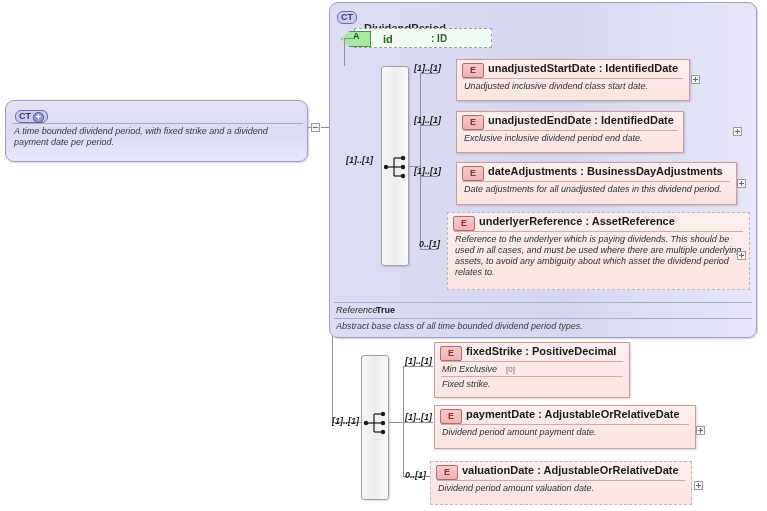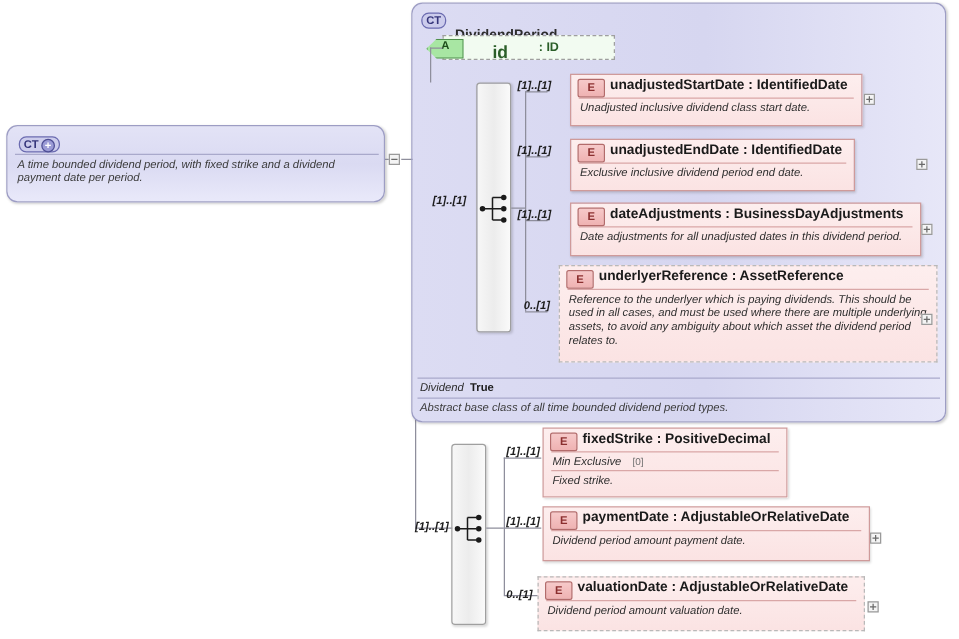--- a/index.html
+++ b/index.html
@@ -58,21 +58,21 @@
     box-sizing:border-box;
   }
   .attr-tag{
     position:absolute;left:-14px;top:2px;width:28px;height:14px;
     background:#a8e6a3;border:1px solid #4f8f4c;
     clip-path:polygon(0% 50%,28% 0%,100% 0%,100% 100%,28% 100%);
   }
   .attr-tag span{
     position:absolute;left:11px;top:-1px;font-size:9px;font-weight:bold;color:#1d4d1b;
   }
-  .attr-name{font-size:14px;font-weight:bold;color:#2a5e28;margin-left:11px;}
+  .attr-name{font-size:11px;font-weight:bold;color:#2a5e28;}
   .attr-type{font-size:10px;font-weight:bold;color:#2a5e28;}
 
   
   .el-box{
     border:1px solid #cf9a9a;
     background:linear-gradient(to bottom,#fdeeee 0%,#fbe3e3 100%);
     box-shadow:1px 1px 2px rgba(0,0,0,.16);
     box-sizing:border-box;
   }
   .el-box.optional{
@@ -265,21 +265,21 @@
     <div class="el-desc">Reference to the underlyer which is paying dividends. This should be used in all cases, and must be used where there are multiple underlying assets, to avoid any ambiguity about which asset the dividend period relates to.</div>
   </div>
   <div class="abs" style="left:737px;top:251px;">
     <div class="expander" style="position:relative;">
         <i class="h"></i>
         <i class="v"></i>
       </div>
   </div>
 
   <hr class="abs hr" style="left:334px;top:302px;width:418px;">
-  <div class="abs abstract-lbl" style="left:336px;top:305px;">Dividend</div>
+  <div class="abs abstract-lbl" style="left:336px;top:305px;">Reference</div>
   <div class="abs abstract-val" style="left:376px;top:305px;">True</div>
   <hr class="abs hr" style="left:334px;top:318px;width:418px;">
   <div class="abs ct-desc" style="left:336px;top:321px;width:415px;">Abstract base class of all time bounded dividend period types.</div>
 
   <div class="abs seq" style="left:361px;top:355px;width:28px;height:145px;">
     <svg width="28" height="145" viewBox="0 0 28 145" style="display:block;">
       <circle cx="4" cy="67" r="2.2" fill="#1a1a1a"></circle>
       <line x1="6" y1="67" x2="12" y2="67" stroke="#1a1a1a" stroke-width="1.2"></line>
       <line x1="12" y1="58" x2="12" y2="76" stroke="#1a1a1a" stroke-width="1.2"></line>
       <line x1="12" y1="58" x2="19" y2="58" stroke="#1a1a1a" stroke-width="1.2"></line>

